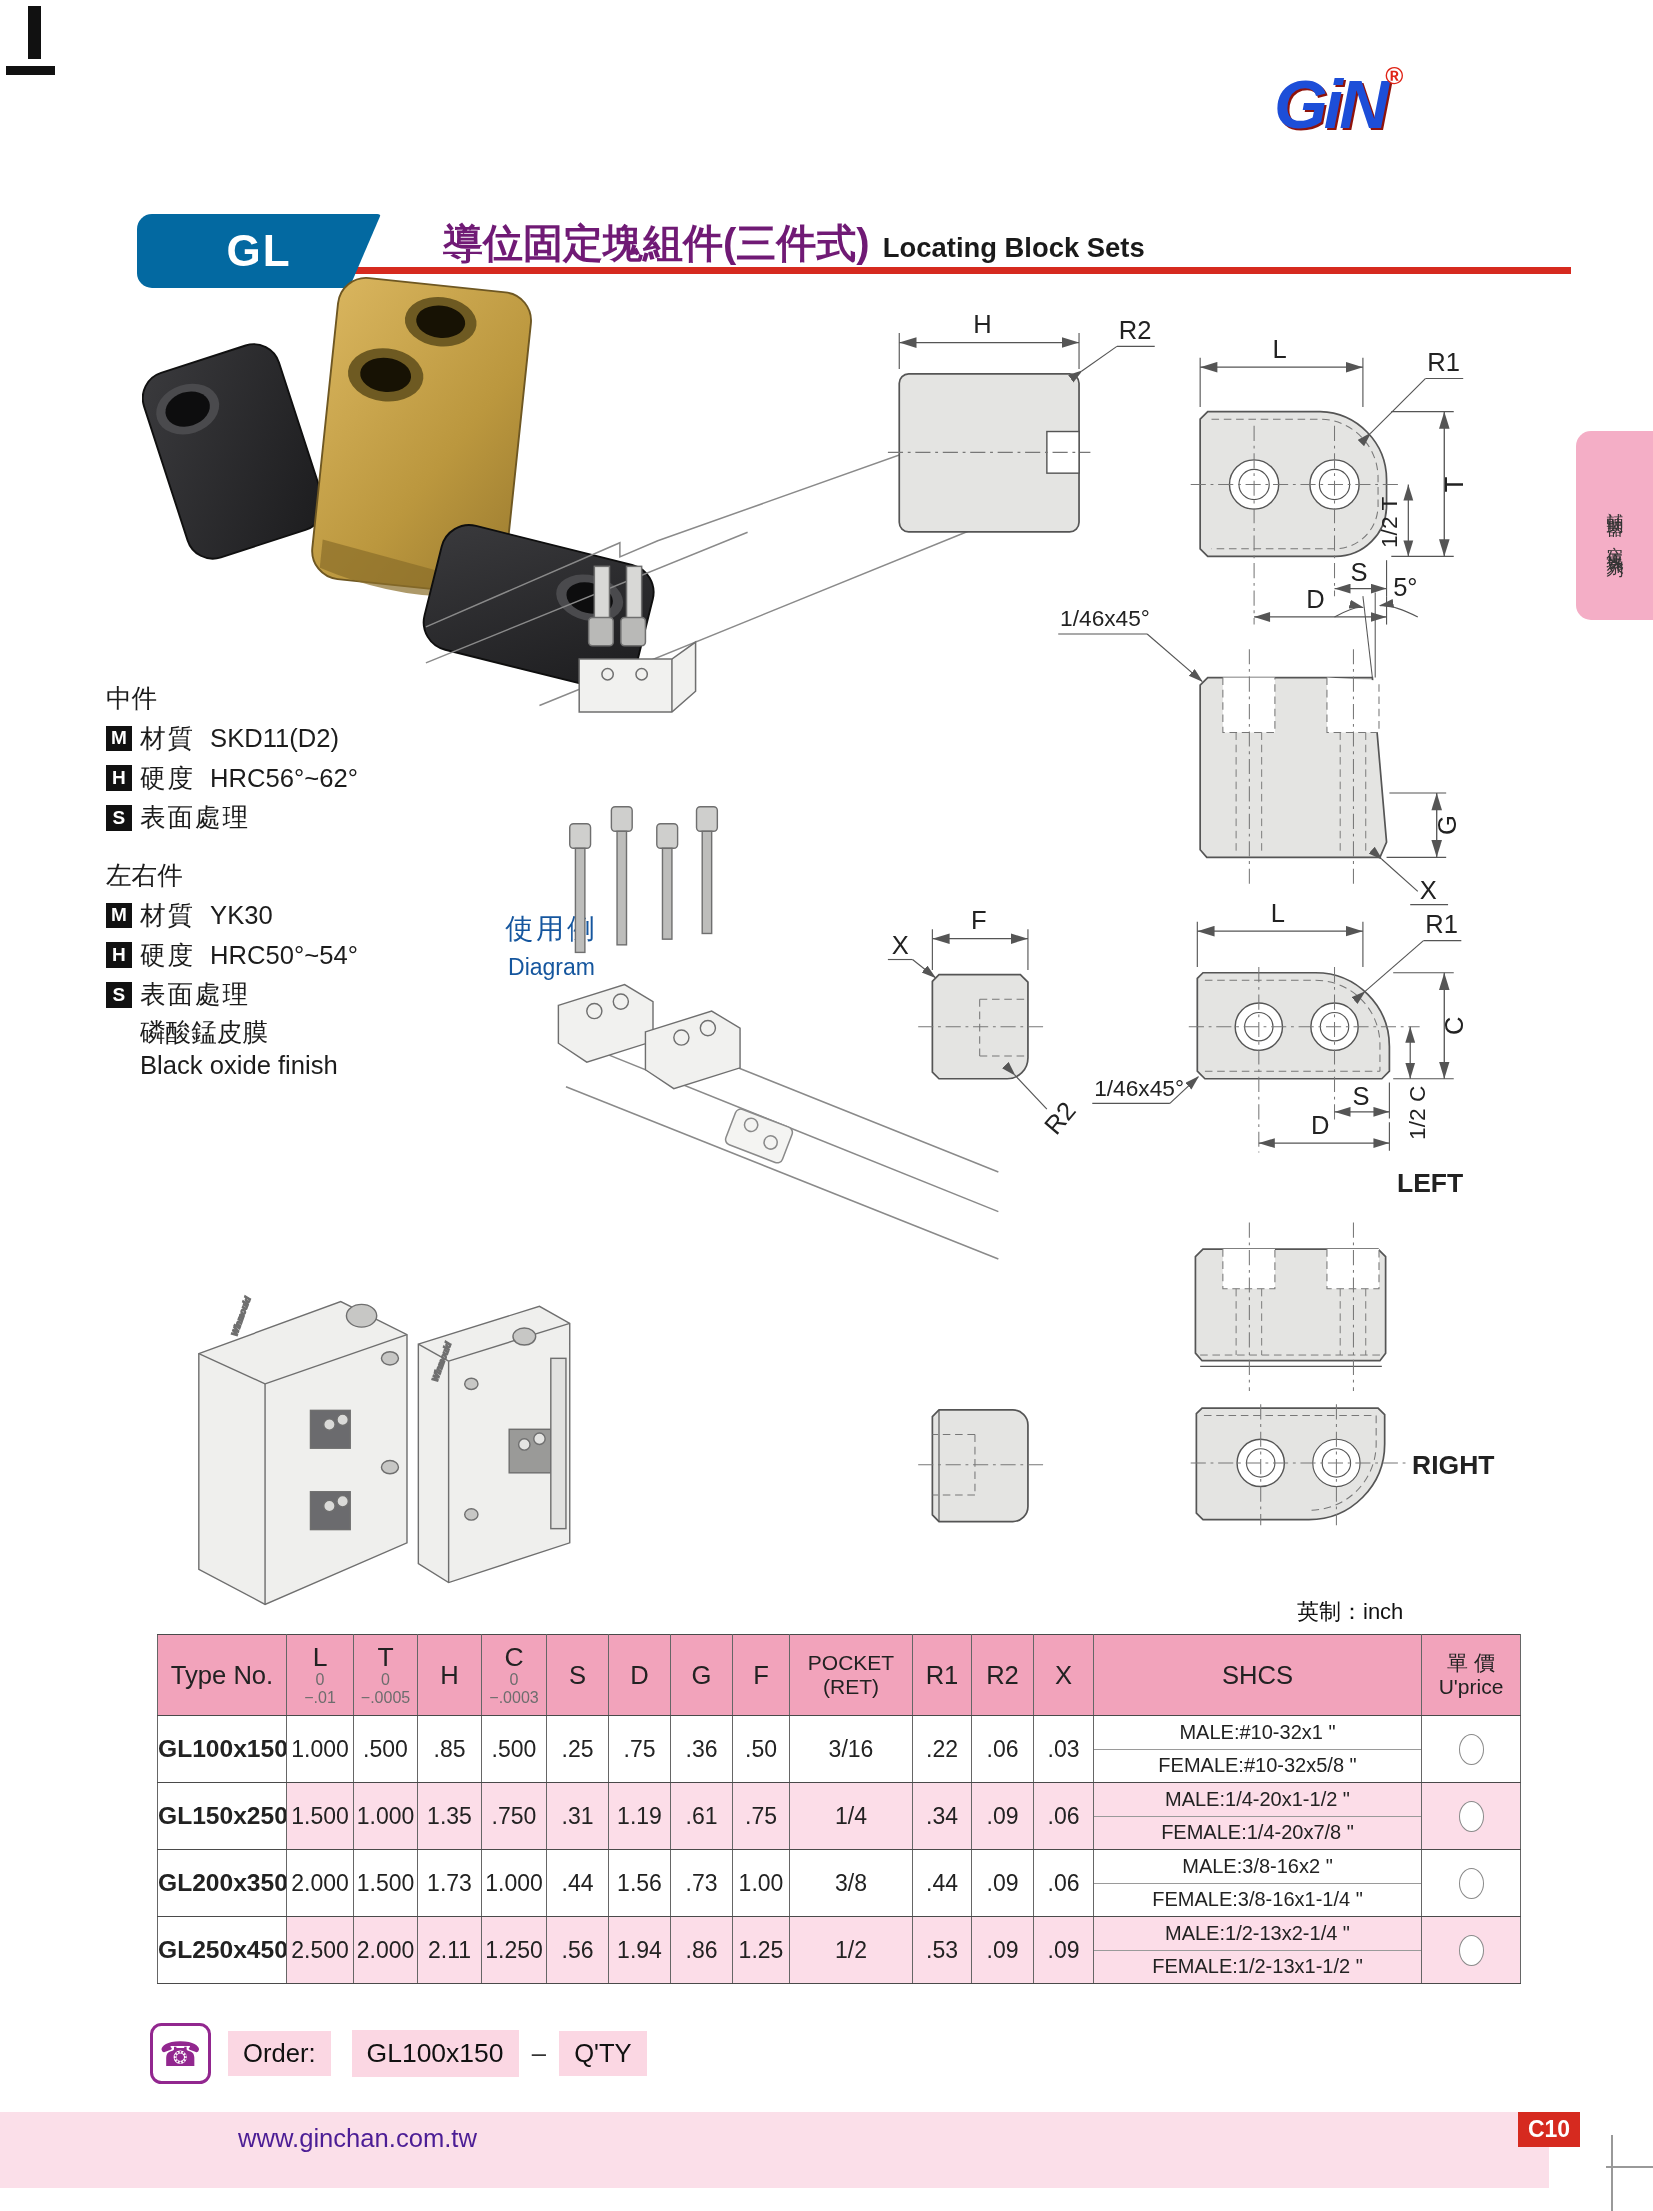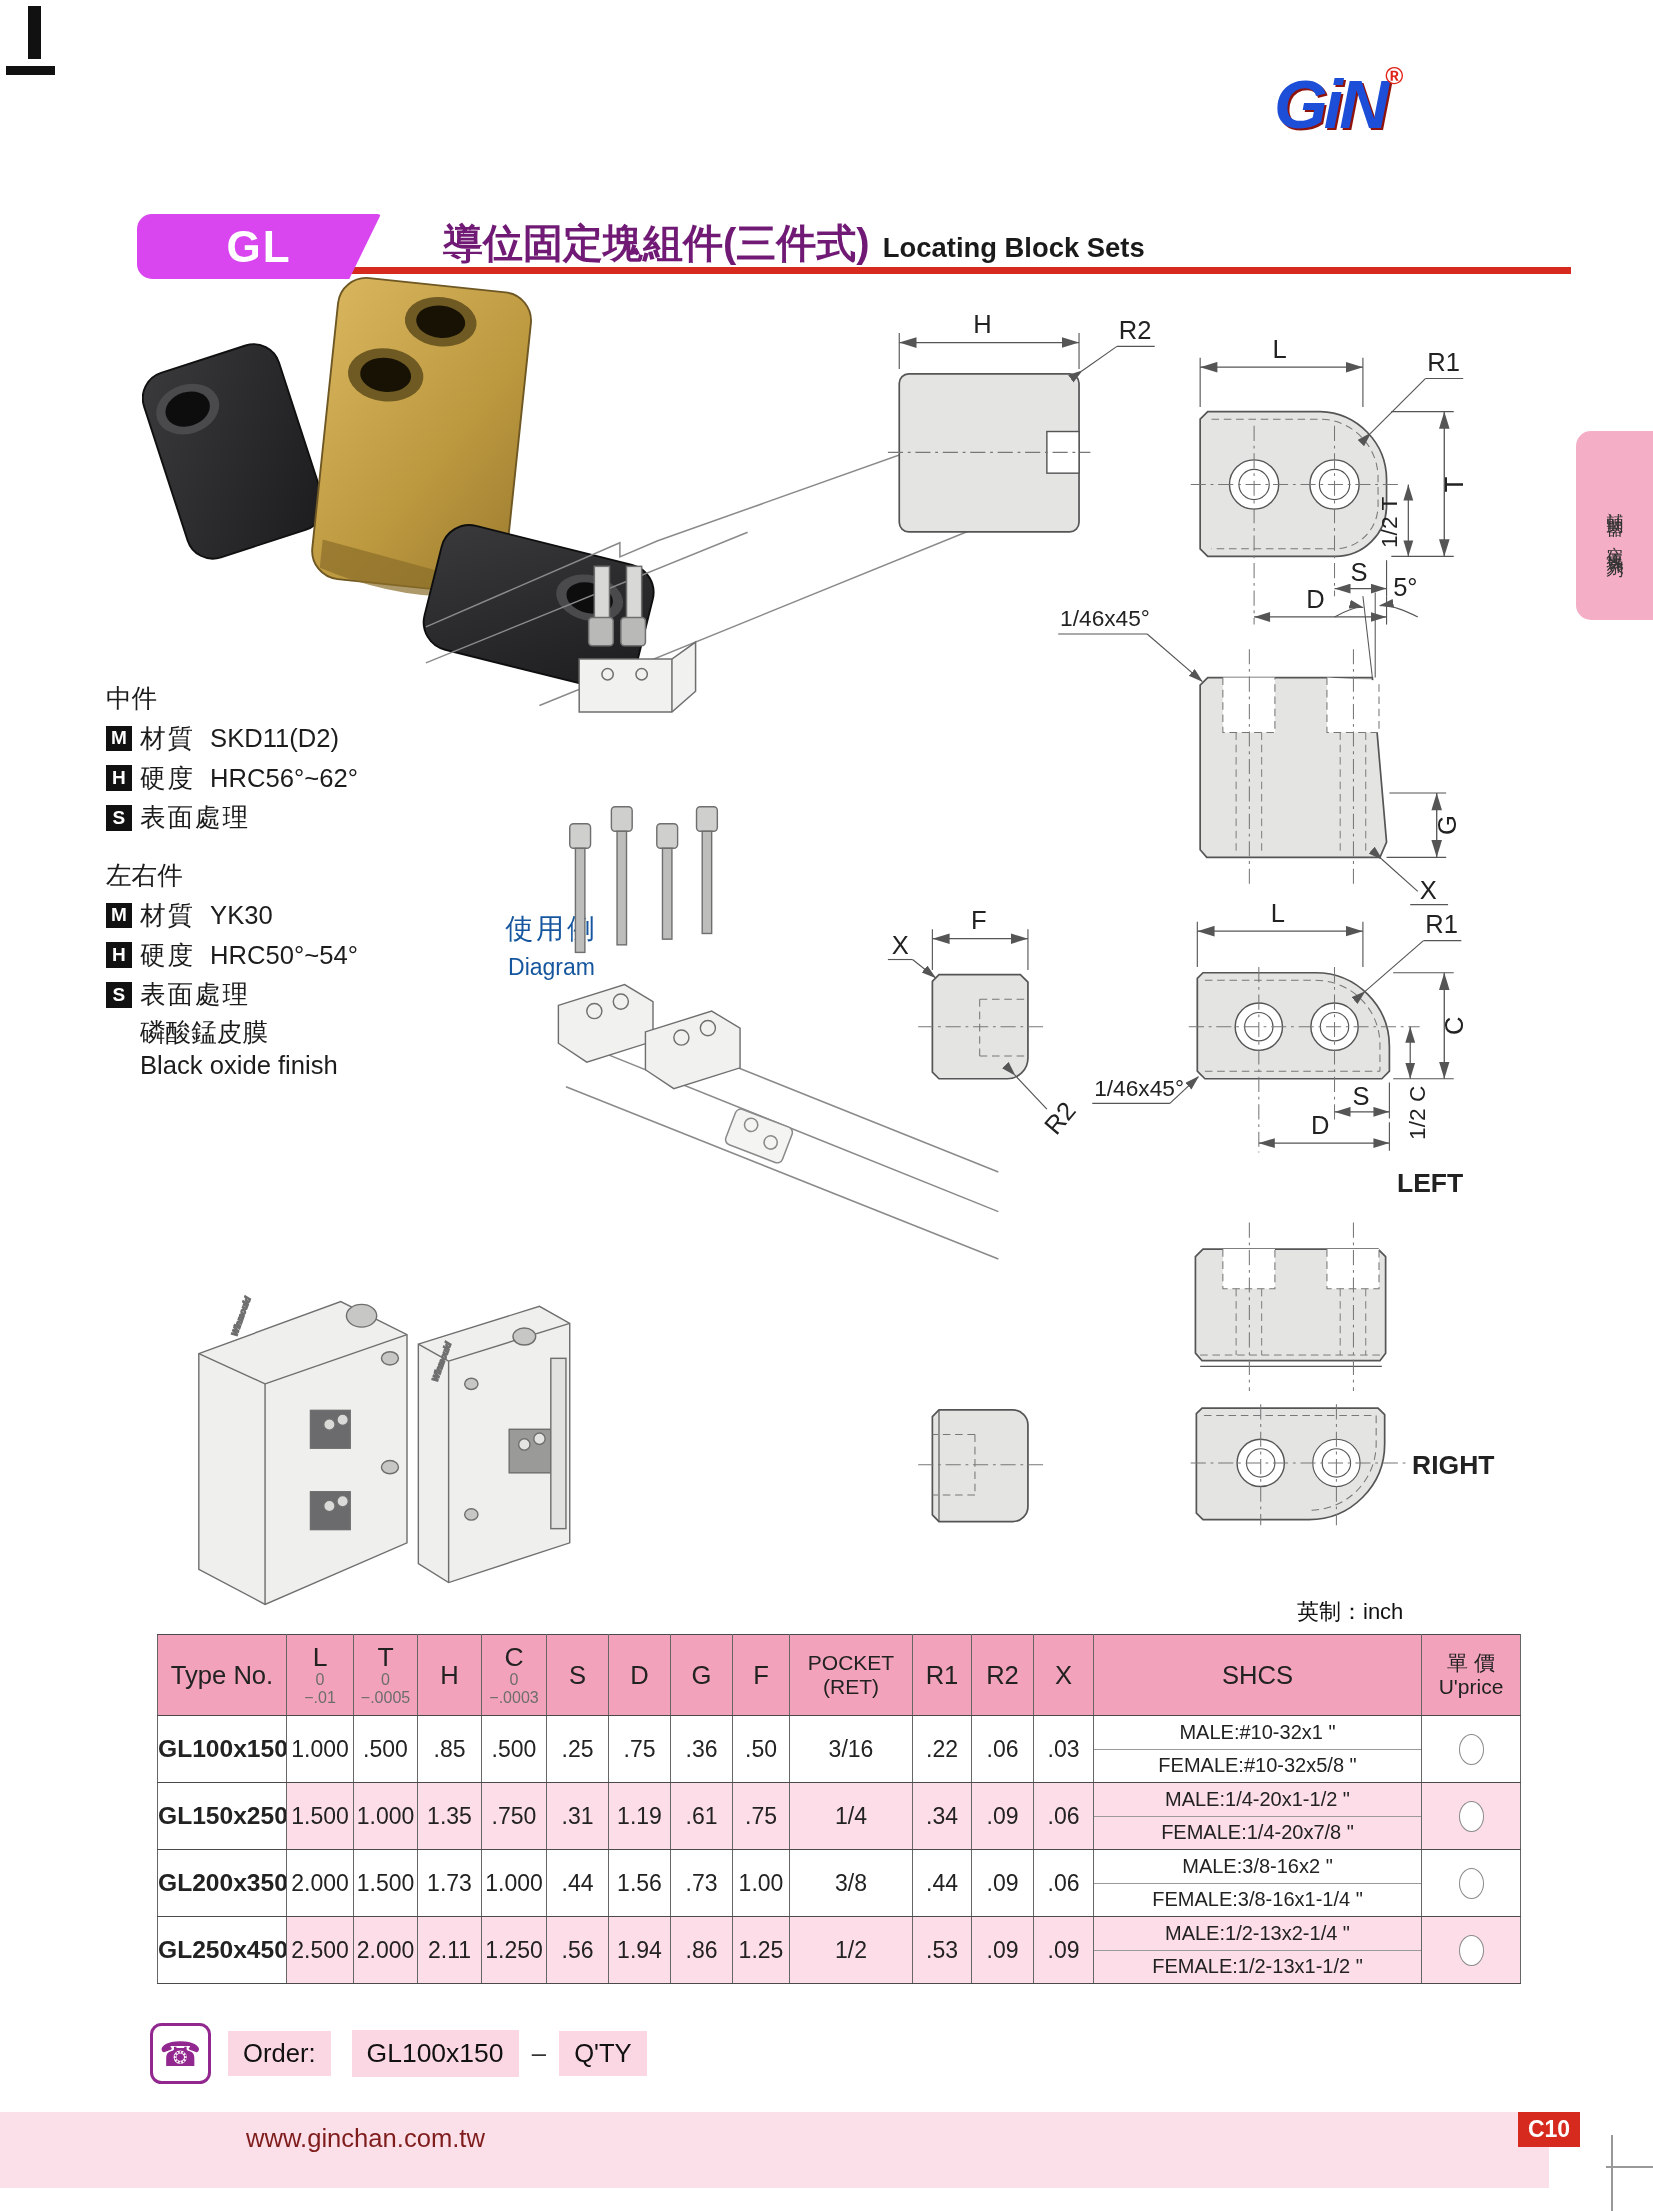--- a/index.html
+++ b/index.html
@@ -10,21 +10,21 @@
   
   .mark{background:#111;}
 
   
   .logo{left:1274px;top:62px;width:246px;height:114px;}
   .logo-text{font-size:69px;font-weight:bold;font-style:italic;color:#1d4ed8;
              letter-spacing:-3.8px;text-shadow:1.9px 1.9px 0 #8f130b;line-height:1;}
   .logo-reg{font-size:24.6px;font-weight:bold;font-style:normal;vertical-align:44px;color:#e02417;}
 
   
-  .gl-badge{left:137px;top:214px;width:244px;height:65px;background:#d946ef;
+  .gl-badge{left:137px;top:214px;width:244px;height:74px;background:#0369a1;
             border-radius:15px 3.8px 3.8px 15px;
             clip-path:polygon(0 0,100% 0,87% 100%,0 100%);
             display:flex;align-items:center;justify-content:center;}
   .gl-badge span{color:#fff;font-size:44px;font-weight:bold;letter-spacing:1.9px;}
   .red-line{left:142px;top:267px;width:1429px;height:6.6px;background:#d62a1f;}
   .title-wrap{left:443px;top:216px;white-space:nowrap;}
   .title-zh{font-size:40px;font-weight:600;color:#701a75;}
   .title-en{font-size:27.4px;font-weight:bold;color:#1a1a1a;margin-left:13.2px;}
 
   
@@ -80,21 +80,21 @@
   .order{left:150px;top:2023px;display:flex;align-items:center;}
   .phone-box{width:55px;height:55px;border:3.3px solid #92278f;border-radius:11.4px;background:#fff;
              display:flex;align-items:center;justify-content:center;margin-right:17px;}
   .phone-box span{font-size:34px;color:#92278f;line-height:1;}
   .chip{background:#fbd7e3;padding:7.6px 15px;font-size:25.6px;color:#111;}
   .order-ex{font-size:26.5px;}
   .order-dash{margin:0 13.2px;font-size:25.6px;color:#333;}
 
   
   .footer-bar{left:0;top:2112px;width:1549px;height:76px;background:#fbdfe9;}
-  .footer-url{left:246px;top:2124px;font-size:25.6px;color:#7f1d1d;}
+  .footer-url{left:238px;top:2124px;font-size:25.6px;color:#4c1d95;}
   .footer-tel{left:910px;top:2124px;font-size:25.6px;color:#111;}
   .footer-tel span{margin-right:32px;}
   .page-badge{left:1518px;top:2112px;width:62px;height:35px;background:#d62a1f;color:#fff;
               display:flex;align-items:center;justify-content:center;font-size:23px;font-weight:bold;}
   .gray-vline{left:1611px;top:2135px;width:1.9px;height:77px;background:#999;}
   .gray-hline{left:1606px;top:2166px;width:47px;height:1.9px;background:#999;}
 </style>
 </head>
 <body>
 

